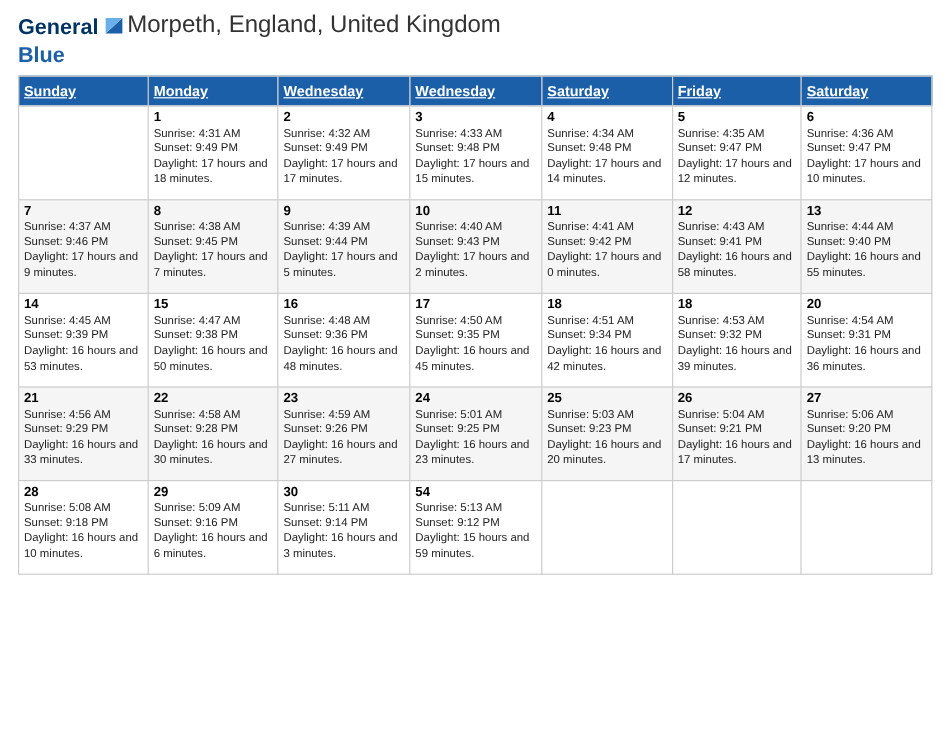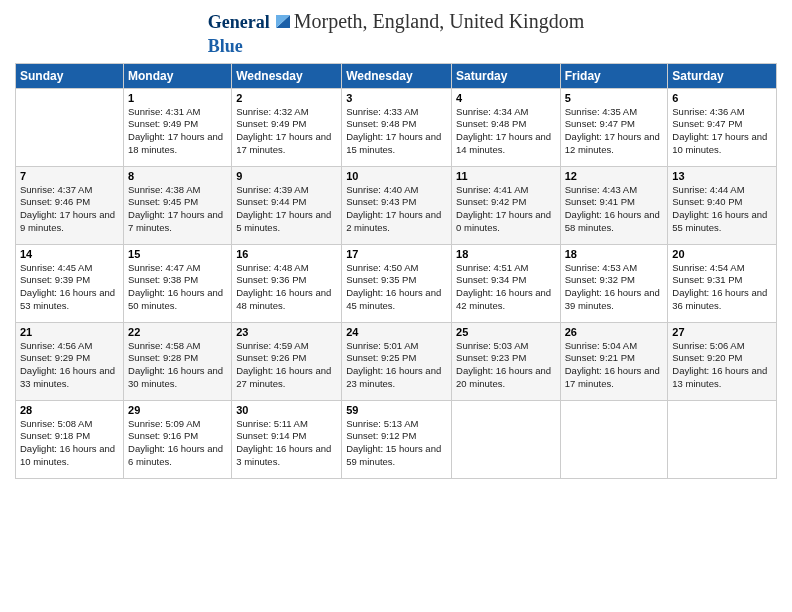--- a/index.html
+++ b/index.html
@@ -10,23 +10,22 @@
       height: 612px;
       overflow: hidden;
     }
     .page {
       width: 792px;
       padding: 10px 15px;
     }
     .header {
       display: flex;
       align-items: flex-start;
-      justify-content: center;
+      justify-content: flex-start;
       margin-bottom: 6px;
-      font-family: Liberation Serif, serif;
     }
     .logo {
       display: flex;
       align-items: center;
     }
     .logo-text {
       font-size: 18px;
       font-weight: bold;
       color: #003366;
       line-height: 1.1;
@@ -51,20 +50,21 @@
       border-collapse: collapse;
       font-size: 10px;
     }
     thead tr th {
       background-color: #1a5fa8;
       color: #fff;
       padding: 5px 4px;
       text-align: left;
       font-size: 12px;
       border: 1px solid #ccc;
+      text-decoration: underline;
     }
     tbody tr td {
       border: 1px solid #ccc;
       vertical-align: top;
       padding: 3px 4px;
       height: 78px;
       width: 113px;
     }
     tbody tr:nth-child(even) td {
       background: #f5f5f5;
@@ -159,20 +159,20 @@
           <td><span class="date-num">23</span><span class="cell-text">Sunrise: 4:59 AM<br>Sunset: 9:26 PM<br>Daylight: 16 hours and 27 minutes.</span></td>
           <td><span class="date-num">24</span><span class="cell-text">Sunrise: 5:01 AM<br>Sunset: 9:25 PM<br>Daylight: 16 hours and 23 minutes.</span></td>
           <td><span class="date-num">25</span><span class="cell-text">Sunrise: 5:03 AM<br>Sunset: 9:23 PM<br>Daylight: 16 hours and 20 minutes.</span></td>
           <td><span class="date-num">26</span><span class="cell-text">Sunrise: 5:04 AM<br>Sunset: 9:21 PM<br>Daylight: 16 hours and 17 minutes.</span></td>
           <td><span class="date-num">27</span><span class="cell-text">Sunrise: 5:06 AM<br>Sunset: 9:20 PM<br>Daylight: 16 hours and 13 minutes.</span></td>
         </tr>
         <tr>
           <td><span class="date-num">28</span><span class="cell-text">Sunrise: 5:08 AM<br>Sunset: 9:18 PM<br>Daylight: 16 hours and 10 minutes.</span></td>
           <td><span class="date-num">29</span><span class="cell-text">Sunrise: 5:09 AM<br>Sunset: 9:16 PM<br>Daylight: 16 hours and 6 minutes.</span></td>
           <td><span class="date-num">30</span><span class="cell-text">Sunrise: 5:11 AM<br>Sunset: 9:14 PM<br>Daylight: 16 hours and 3 minutes.</span></td>
-          <td><span class="date-num">59</span><span class="cell-text">Sunrise: 5:13 AM<br>Sunset: 9:12 PM<br>Daylight: 15 hours and 59 minutes.</span></td>
+          <td><span class="date-num">54</span><span class="cell-text">Sunrise: 5:13 AM<br>Sunset: 9:12 PM<br>Daylight: 15 hours and 59 minutes.</span></td>
           <td class="empty-cell"></td>
           <td class="empty-cell"></td>
           <td class="empty-cell"></td>
         </tr>
       </tbody>
   </table>
 </div>
 
 </body></html>

